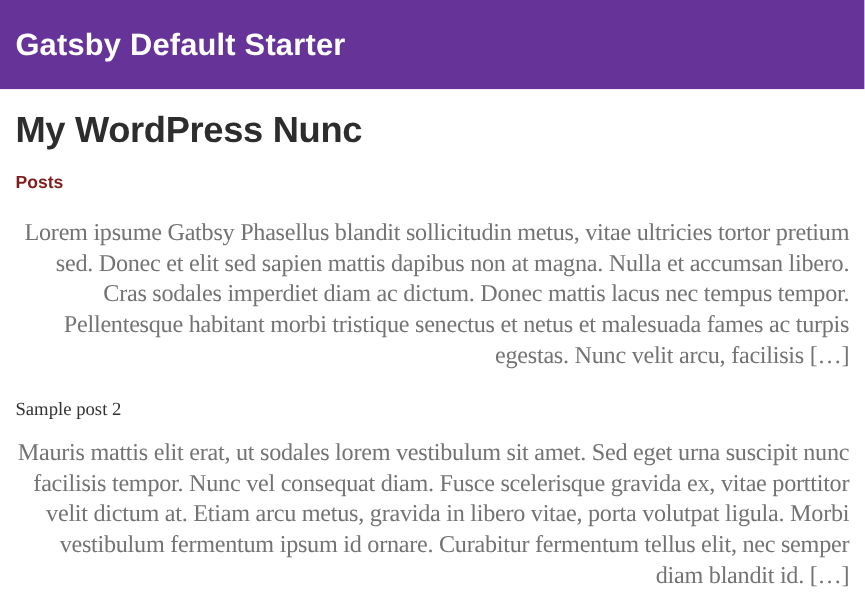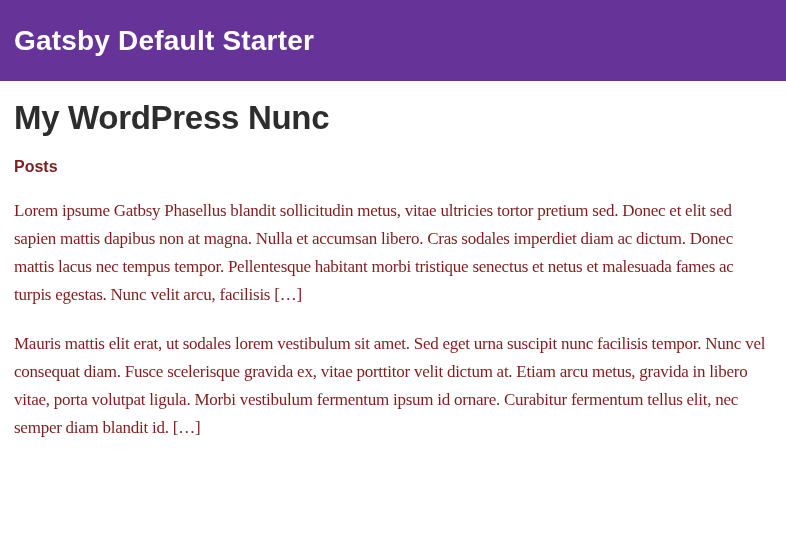--- a/index.html
+++ b/index.html
@@ -54,26 +54,27 @@
     color: #7f1d1d;
     margin-bottom: 21px;
   }
   .post-title {
     font-size: 17px;
     line-height: 28px;
     color: #333333;
     margin-bottom: 11px;
   }
   .post-excerpt {
-    font-size: 17px;
+    font-size: 22px;
     line-height: 28px;
-    color: #7f1d1d;
+    color: #737373;
     letter-spacing: -0.25px;
     margin-bottom: 21px;
     max-width: 760px;
+    text-align: right;
   }
 
   
   .site-footer {
     padding: 0 14px;
     font-size: 17px;
     line-height: 28px;
     color: #333333;
     margin-top: 6px;
   }
@@ -90,19 +91,20 @@
 <main class="main">
   <h1 class="page-title">My WordPress Nunc</h1>
 
   <h4 class="posts-heading">Posts</h4>
 
   <div class="post">
     <p class="post-excerpt">Lorem ipsume Gatbsy Phasellus blandit sollicitudin metus, vitae ultricies tortor pretium sed. Donec et elit sed sapien mattis dapibus non at magna. Nulla et accumsan libero. Cras sodales imperdiet diam ac dictum. Donec mattis lacus nec tempus tempor. Pellentesque habitant morbi tristique senectus et netus et malesuada fames ac turpis egestas. Nunc velit arcu, facilisis […]</p>
   </div>
 
   <div class="post">
+    <p class="post-title">Sample post 2</p>
     <p class="post-excerpt">Mauris mattis elit erat, ut sodales lorem vestibulum sit amet. Sed eget urna suscipit nunc facilisis tempor. Nunc vel consequat diam. Fusce scelerisque gravida ex, vitae porttitor velit dictum at. Etiam arcu metus, gravida in libero vitae, porta volutpat ligula. Morbi vestibulum fermentum ipsum id ornare. Curabitur fermentum tellus elit, nec semper diam blandit id. […]</p>
   </div>
 </main>
 
 <footer class="site-footer">
   
 </footer>
 
 </body></html>

